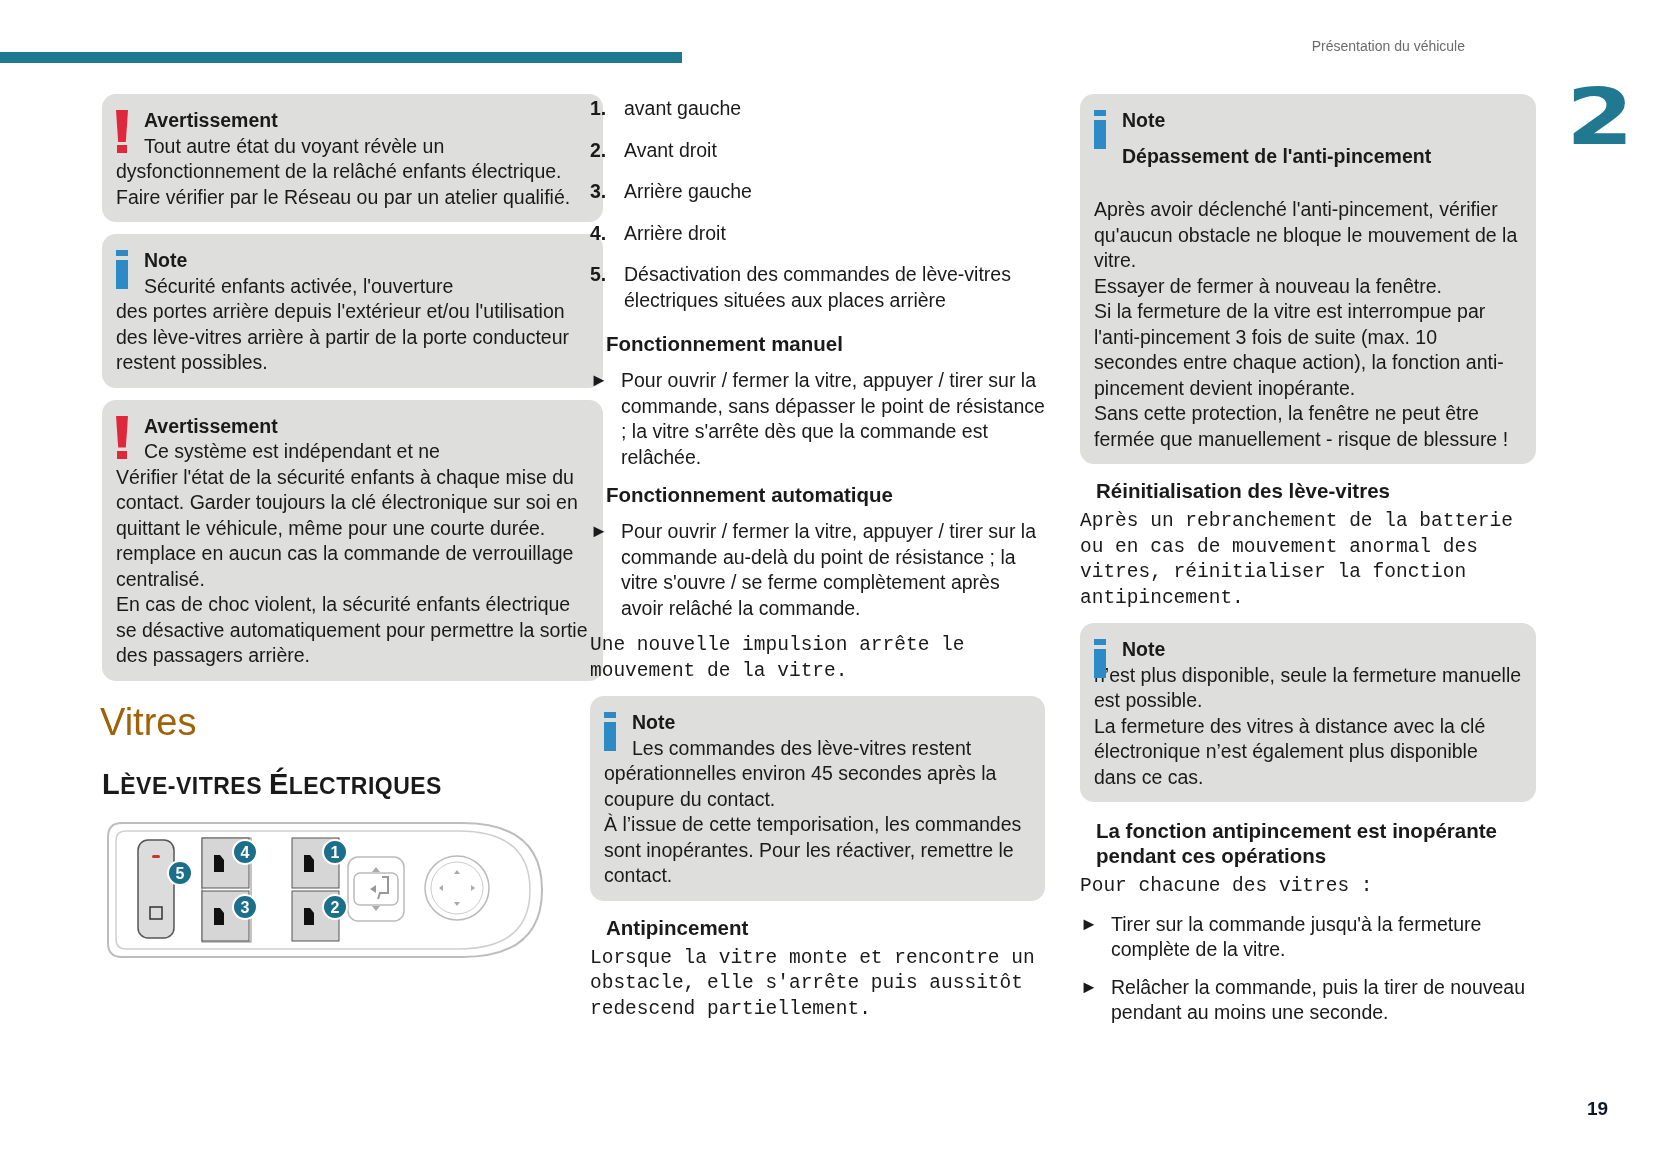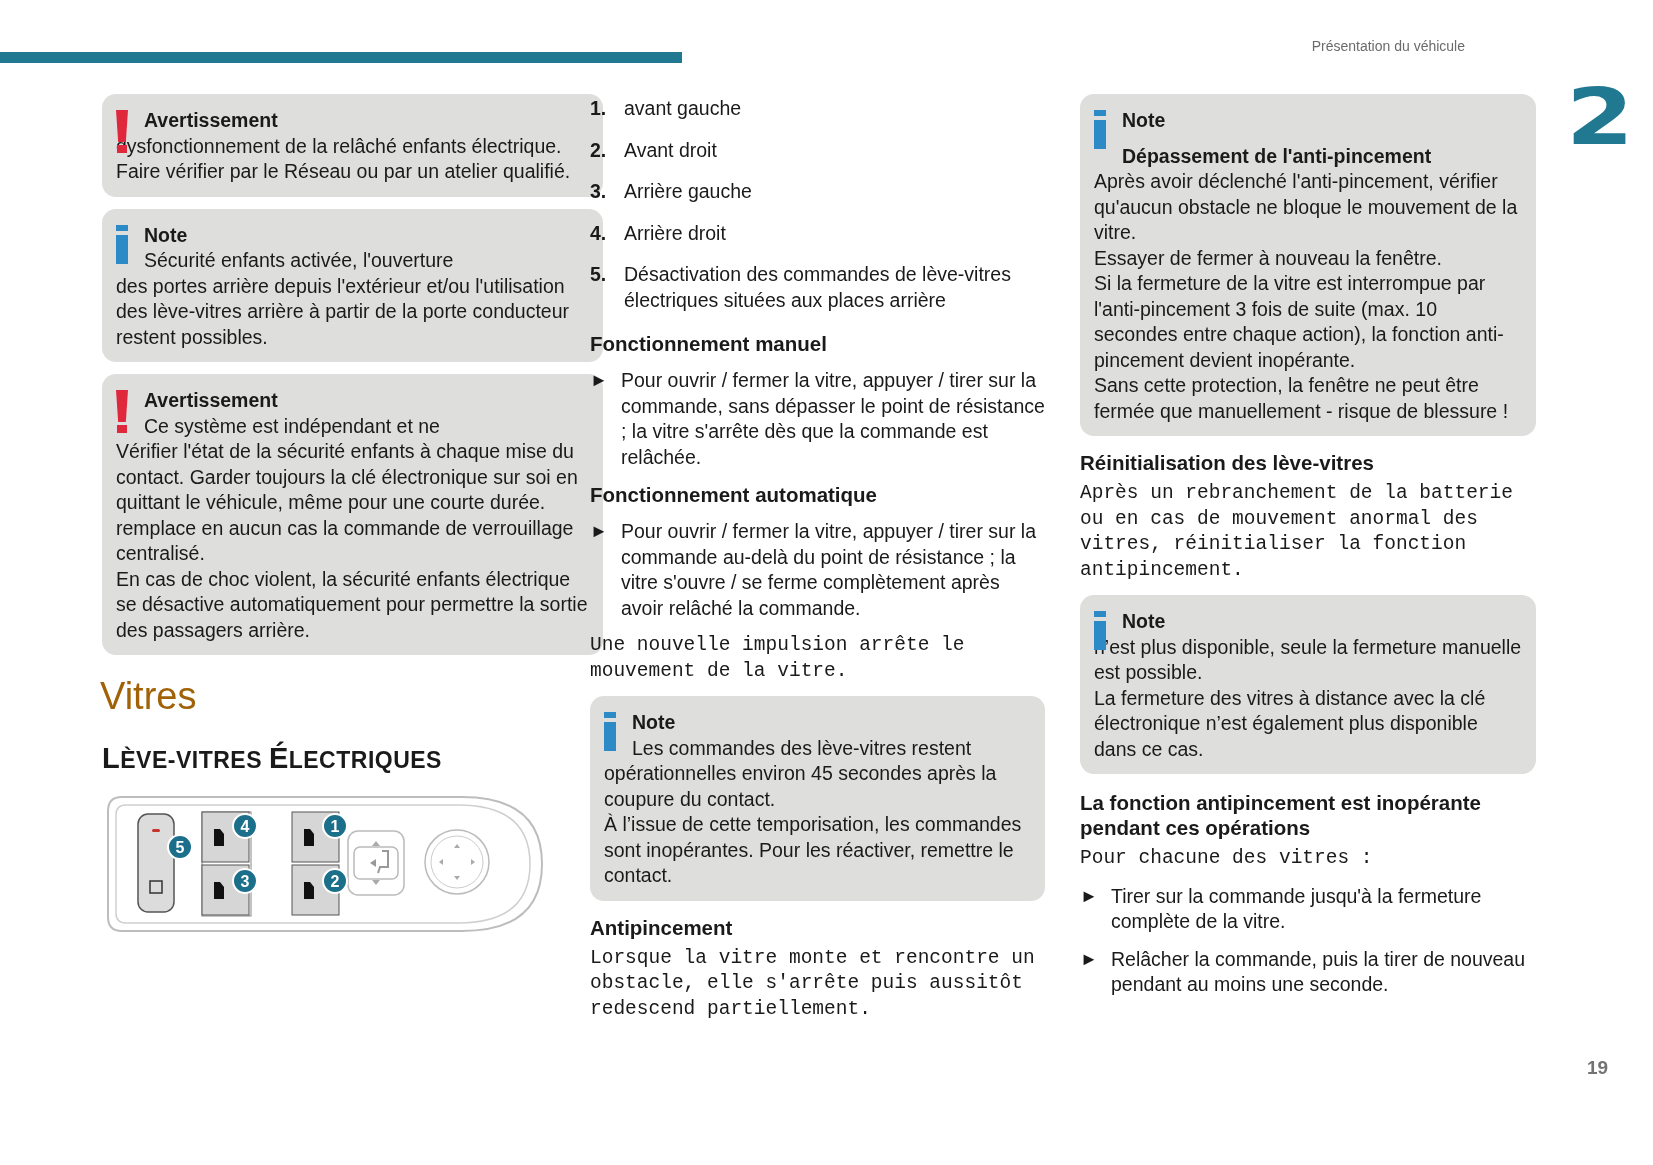--- a/index.html
+++ b/index.html
@@ -7,67 +7,68 @@
     width: 1653px; height: 1165px; position: relative; overflow: hidden;
     font-family: "Liberation Sans", sans-serif; color: #1a1a1a;
   }
   .topbar { position: absolute; left: 0; top: 52px; width: 682px; height: 11px; background: #207891; }
   .section-title { position: absolute; right: 188px; top: 38px; font-size: 14px; color: #6b6b6b; }
   .chapter-num {
     position: absolute; left: 1566px; top: 78px; font-size: 78px; font-weight: bold;
     color: #207891; font-family: "DejaVu Sans", sans-serif; letter-spacing: -2px;
     transform: scaleX(1.25); transform-origin: left top; line-height: 1;
   }
-  .page-num { position: absolute; left: 1587px; top: 1057px; font-size: 19px; font-weight: bold; color: #737373; }
+  .page-num { position: absolute; left: 1587px; top: 1098px; font-size: 19px; font-weight: bold; color: #0f172a; }
 
   .col { position: absolute; top: 94px; }
   .col1 { left: 102px; width: 501px; }
   .col2 { left: 590px; width: 455px; }
   .col3 { left: 1080px; width: 456px; }
 
   .box {
     background: #dededc; border-radius: 14px; padding: 14px 14px 14px 14px;
     font-size: 19.5px; line-height: 25.5px; position: relative; margin-bottom: 12px;
   }
   .box .head { font-weight: bold; padding-left: 28px; }
   .box .first { padding-left: 28px; }
-  .box .sub { font-weight: bold; padding-left: 28px; margin: 10px 0 0; }
+  .box .sub { font-weight: bold; padding-left: 28px; margin: 10px 0 28px; }
   .box .icon { position: absolute; left: 14px; top: 16px; width: 12px; height: 44px; }
   .warn-icon .bar { position: absolute; left: 0; top: 0; width: 12px; height: 32px; background: #e0283c; clip-path: polygon(0 0, 100% 0, 82% 100%, 18% 100%); }
   .warn-icon .dot { position: absolute; left: 1px; top: 35px; width: 10px; height: 8px; background: #e0283c; }
   .info-icon .dot { position: absolute; left: 0; top: 0; width: 12px; height: 6px; background: #2c8ac6; }
   .info-icon .bar { position: absolute; left: 0; top: 10px; width: 12px; height: 29px; background: #2c8ac6; }
 
   .vitres { font-size: 38px; color: #a16207; margin: 20px 0 0 -2px; }
   .leve { font-size: 29px; font-weight: bold; margin-top: 24px; letter-spacing: 0.5px; }
   .leve .sc { font-size: 23px; }
   .panel { margin-top: 14px; width: 448px; height: 150px; }
 
   ol.numlist { list-style: none; margin: 0; padding: 0; font-size: 19.5px; line-height: 25.5px; }
   ol.numlist li { display: flex; margin-bottom: 16px; }
   ol.numlist .n { width: 34px; font-weight: bold; flex: none; }
-  h3 { font-size: 20.5px; font-weight: bold; margin: 0 0 12px; line-height: 25px; }
+  h3 { font-size: 20.5px; font-weight: bold; margin: 0 16px 12px; line-height: 25px; }
   p.txt { font-size: 19.5px; line-height: 25.5px; margin: 0 0 12px; font-family: Liberation Mono, monospace; }
   .bullet { display: flex; font-size: 19.5px; line-height: 25.5px; margin-bottom: 12px; }
   .bullet .tri { width: 31px; flex: none; font-size: 18px; }
 </style>
 </head>
 <body>
 
 <div class="topbar"></div>
 <div class="section-title">Présentation du véhicule</div>
 <div class="chapter-num">2</div>
 
 <div class="col col1">
   <div class="box" style="padding-bottom:12px;">
     <div class="icon warn-icon">
         <div class="bar"></div>
         <div class="dot"></div>
       </div>
     <div class="head">Avertissement</div>
+    <div class="first">Tout autre état du voyant révèle un</div>
     <div>dysfonctionnement de la relâché enfants électrique.</div>
     <div>Faire vérifier par le Réseau ou par un atelier qualifié.</div>
   </div>
 
   <div class="box" style="padding-bottom:12px;">
     <div class="icon info-icon">
         <div class="dot"></div>
         <div class="bar"></div>
       </div>
     <div class="head">Note</div>

